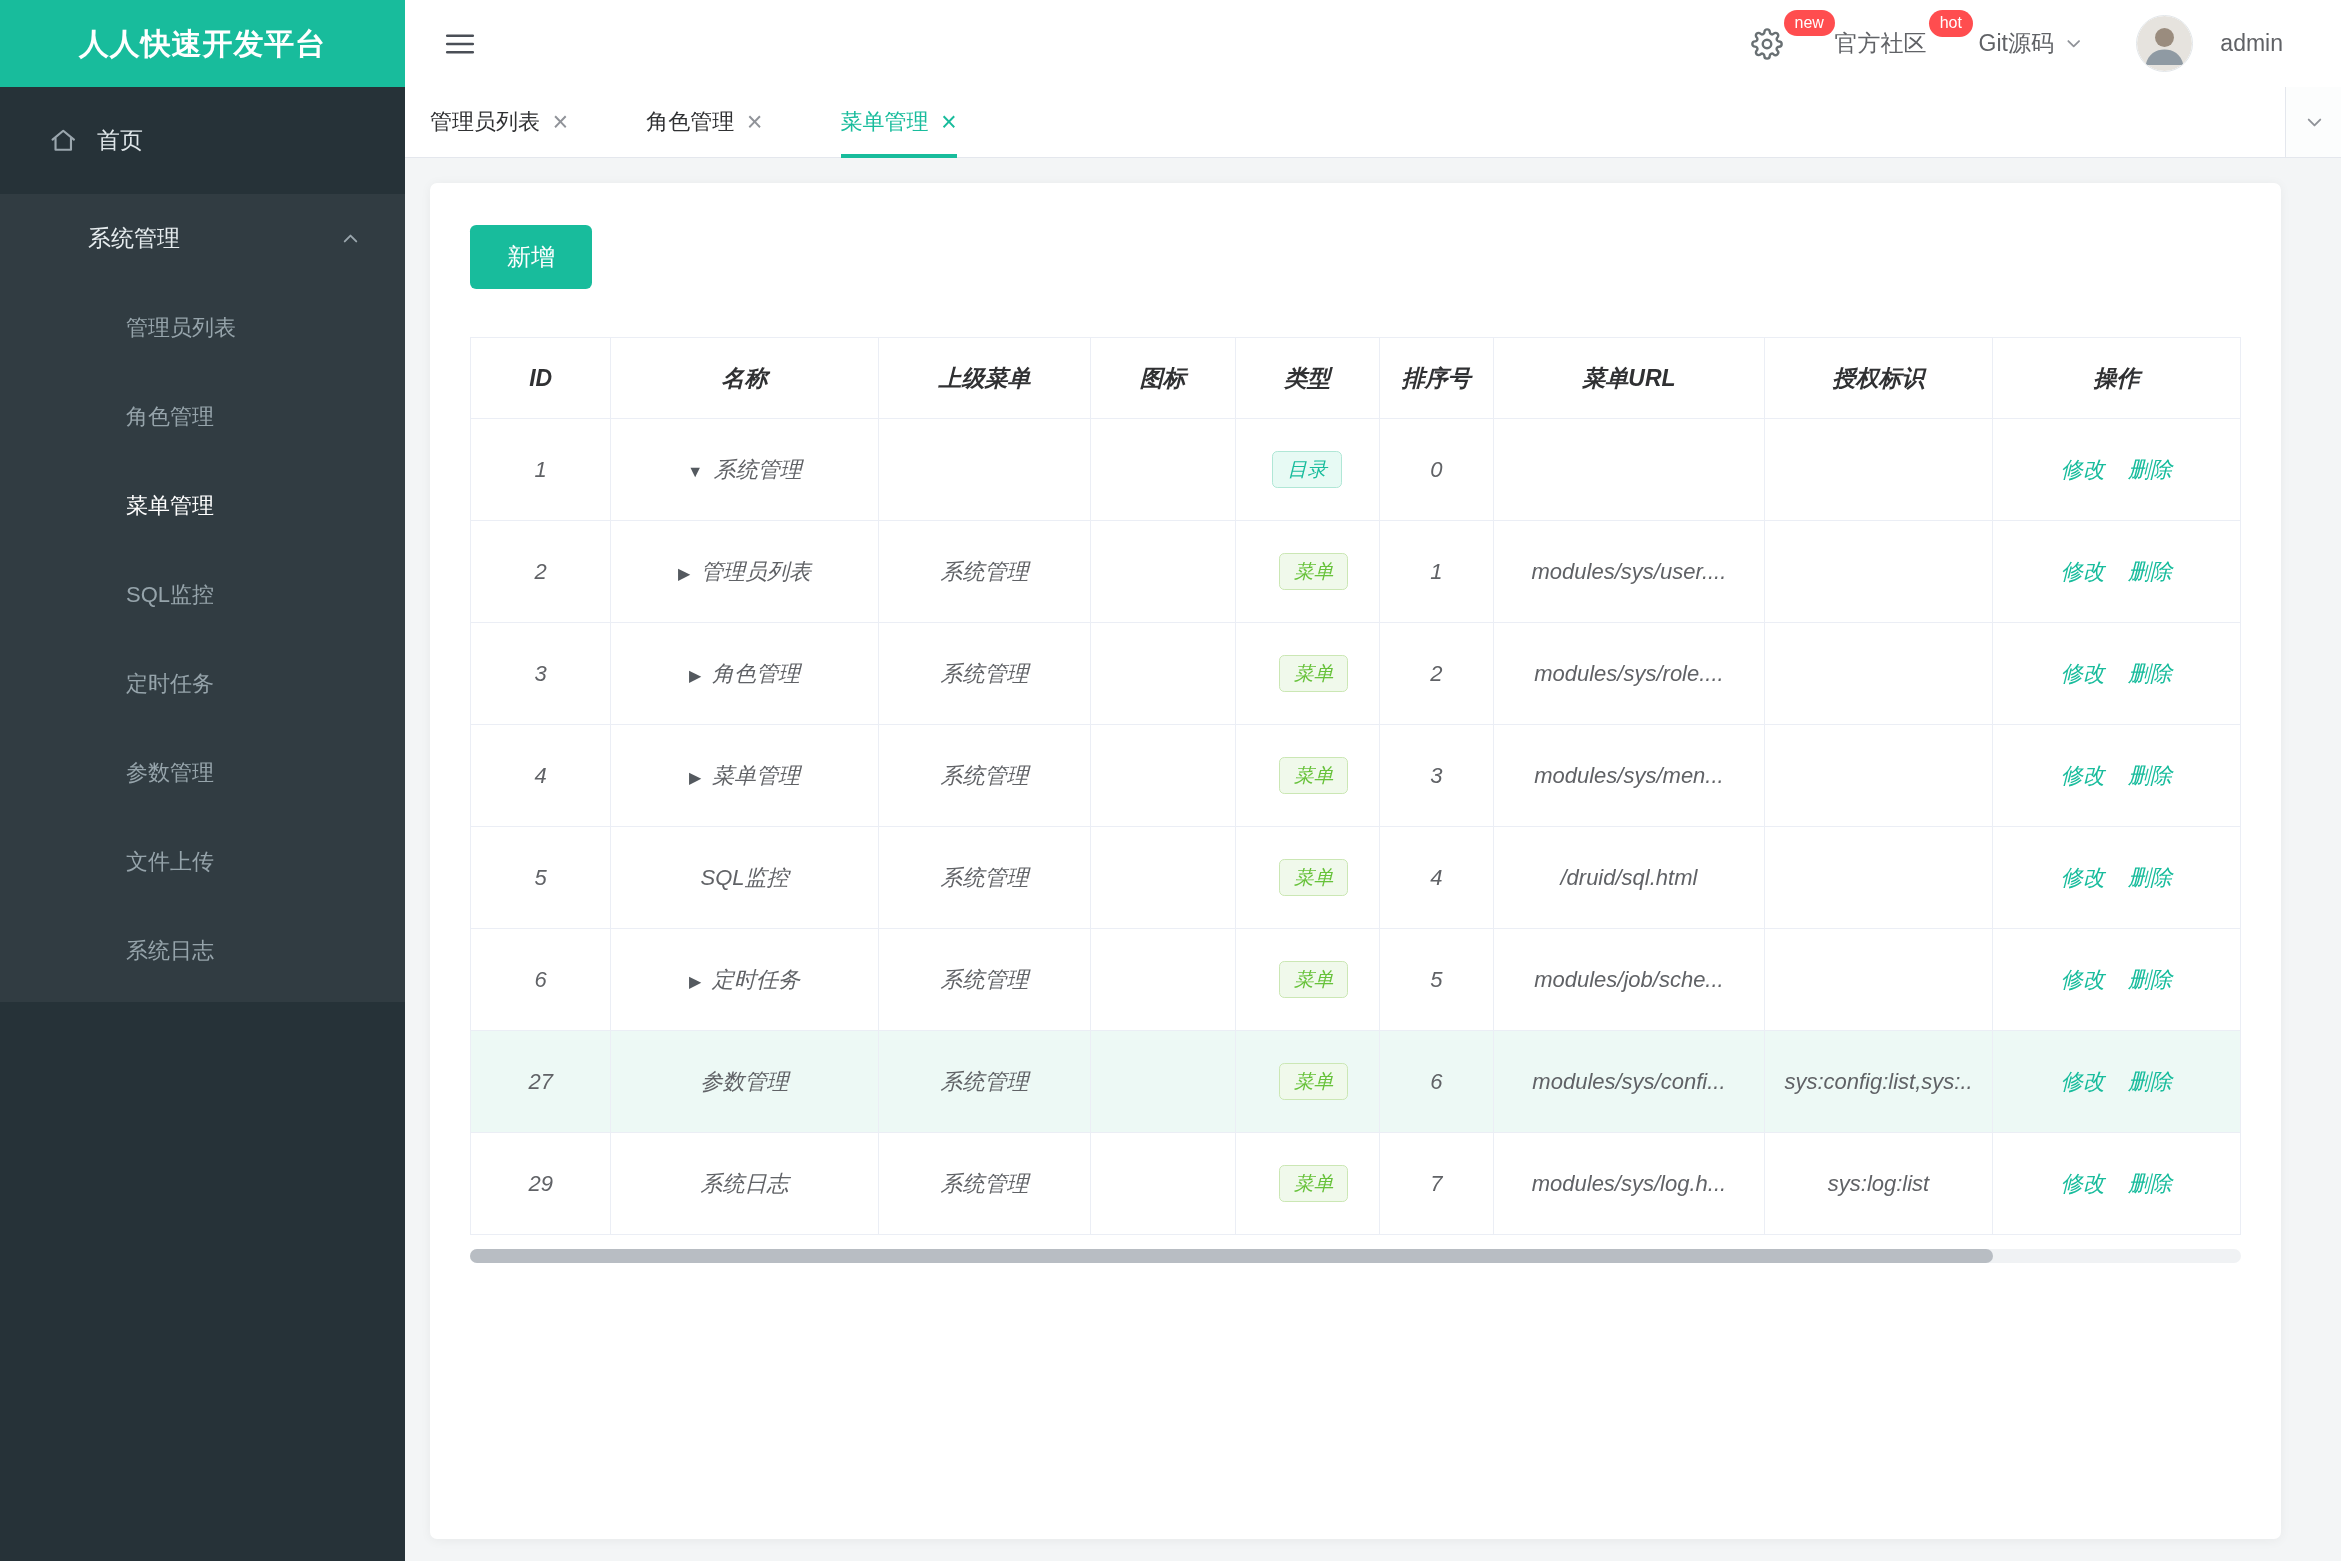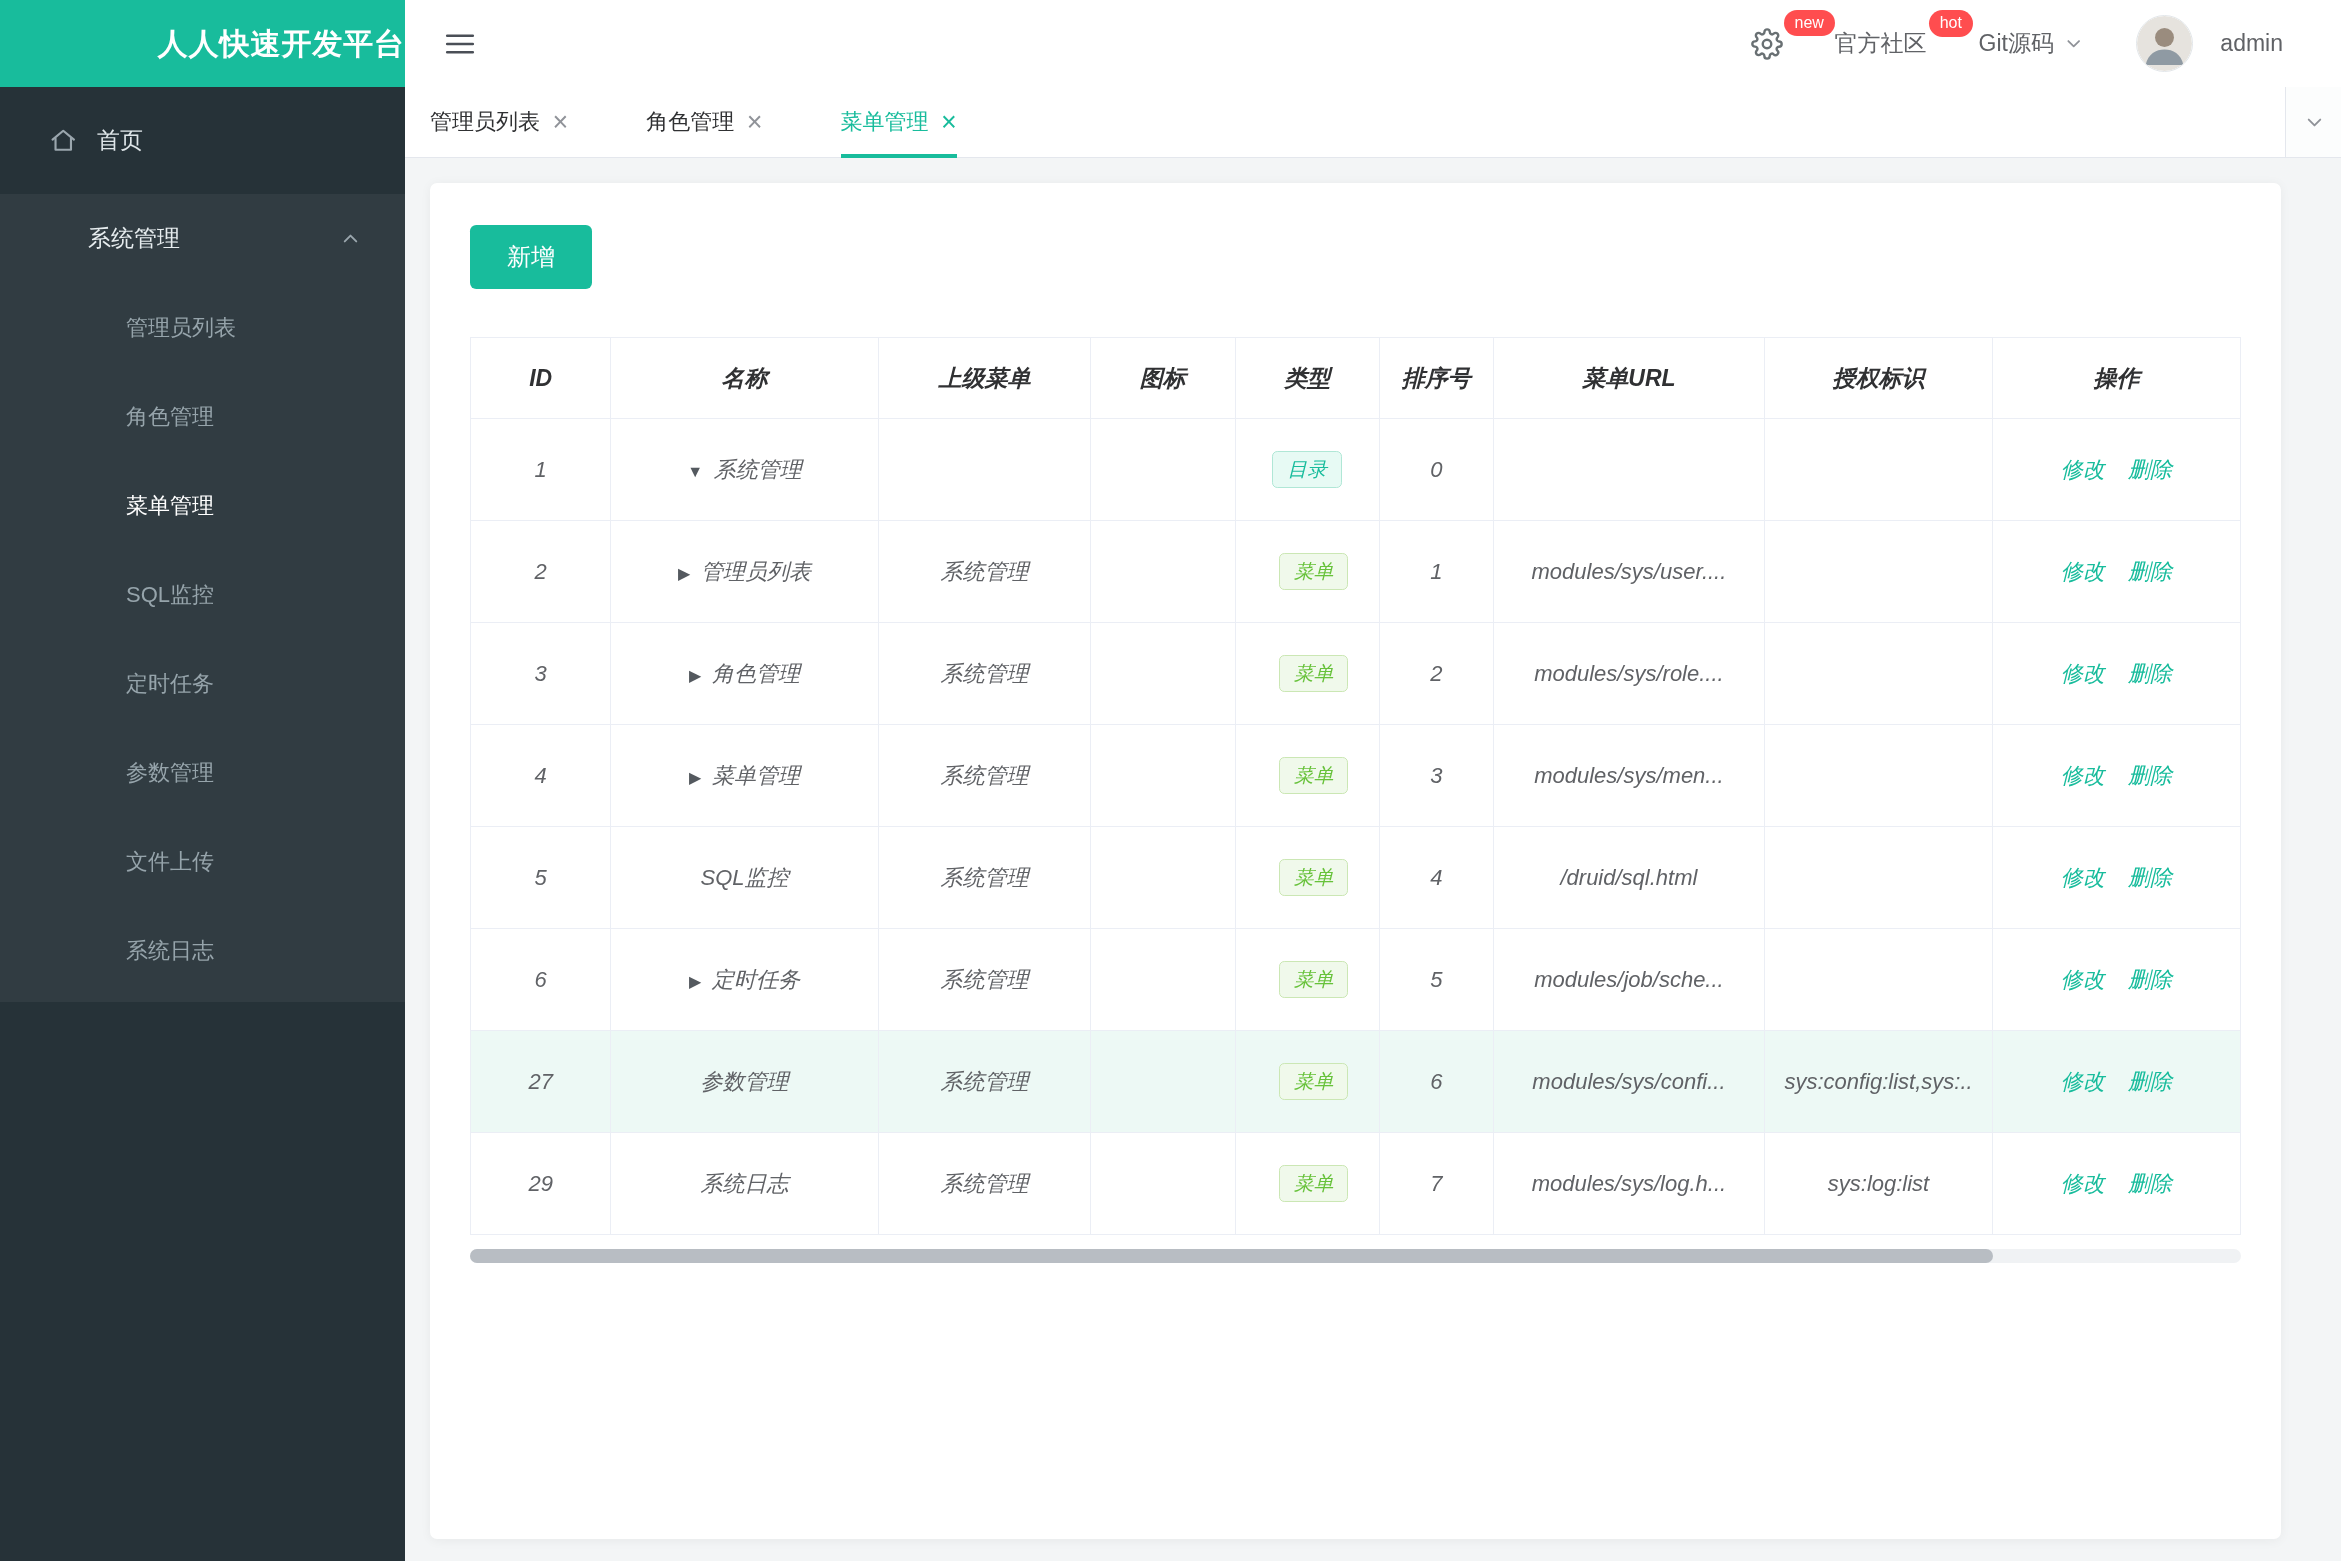--- a/index.html
+++ b/index.html
@@ -12,21 +12,21 @@
     color:#606266;
   }
   .app { position:relative; width:2342px; height:1562px; }
 
   
   .sidebar {
     position:absolute; left:0; top:0; width:405px; height:100%;
     background:var(--sidebar,#263238);
   }
   .logo {
-    height:87px; line-height:87px; text-align:right;
+    height:87px; line-height:87px; text-align:center;
     background:var(--accent,#18bc9c);
     color:#fff; font-size:30px; font-weight:bold; letter-spacing:0.9px;
     white-space:nowrap;
   }
   .home-item {
     height:107px; display:flex; align-items:center; gap:19.6px;
     padding-left:49px; color:#dfe6e9; font-size:23px; cursor:pointer;
   }
   .home-item svg { width:28.5px; height:28.5px; }
   .menu-group { background:rgba(255,255,255,0.05); padding-bottom:7.1px; }

